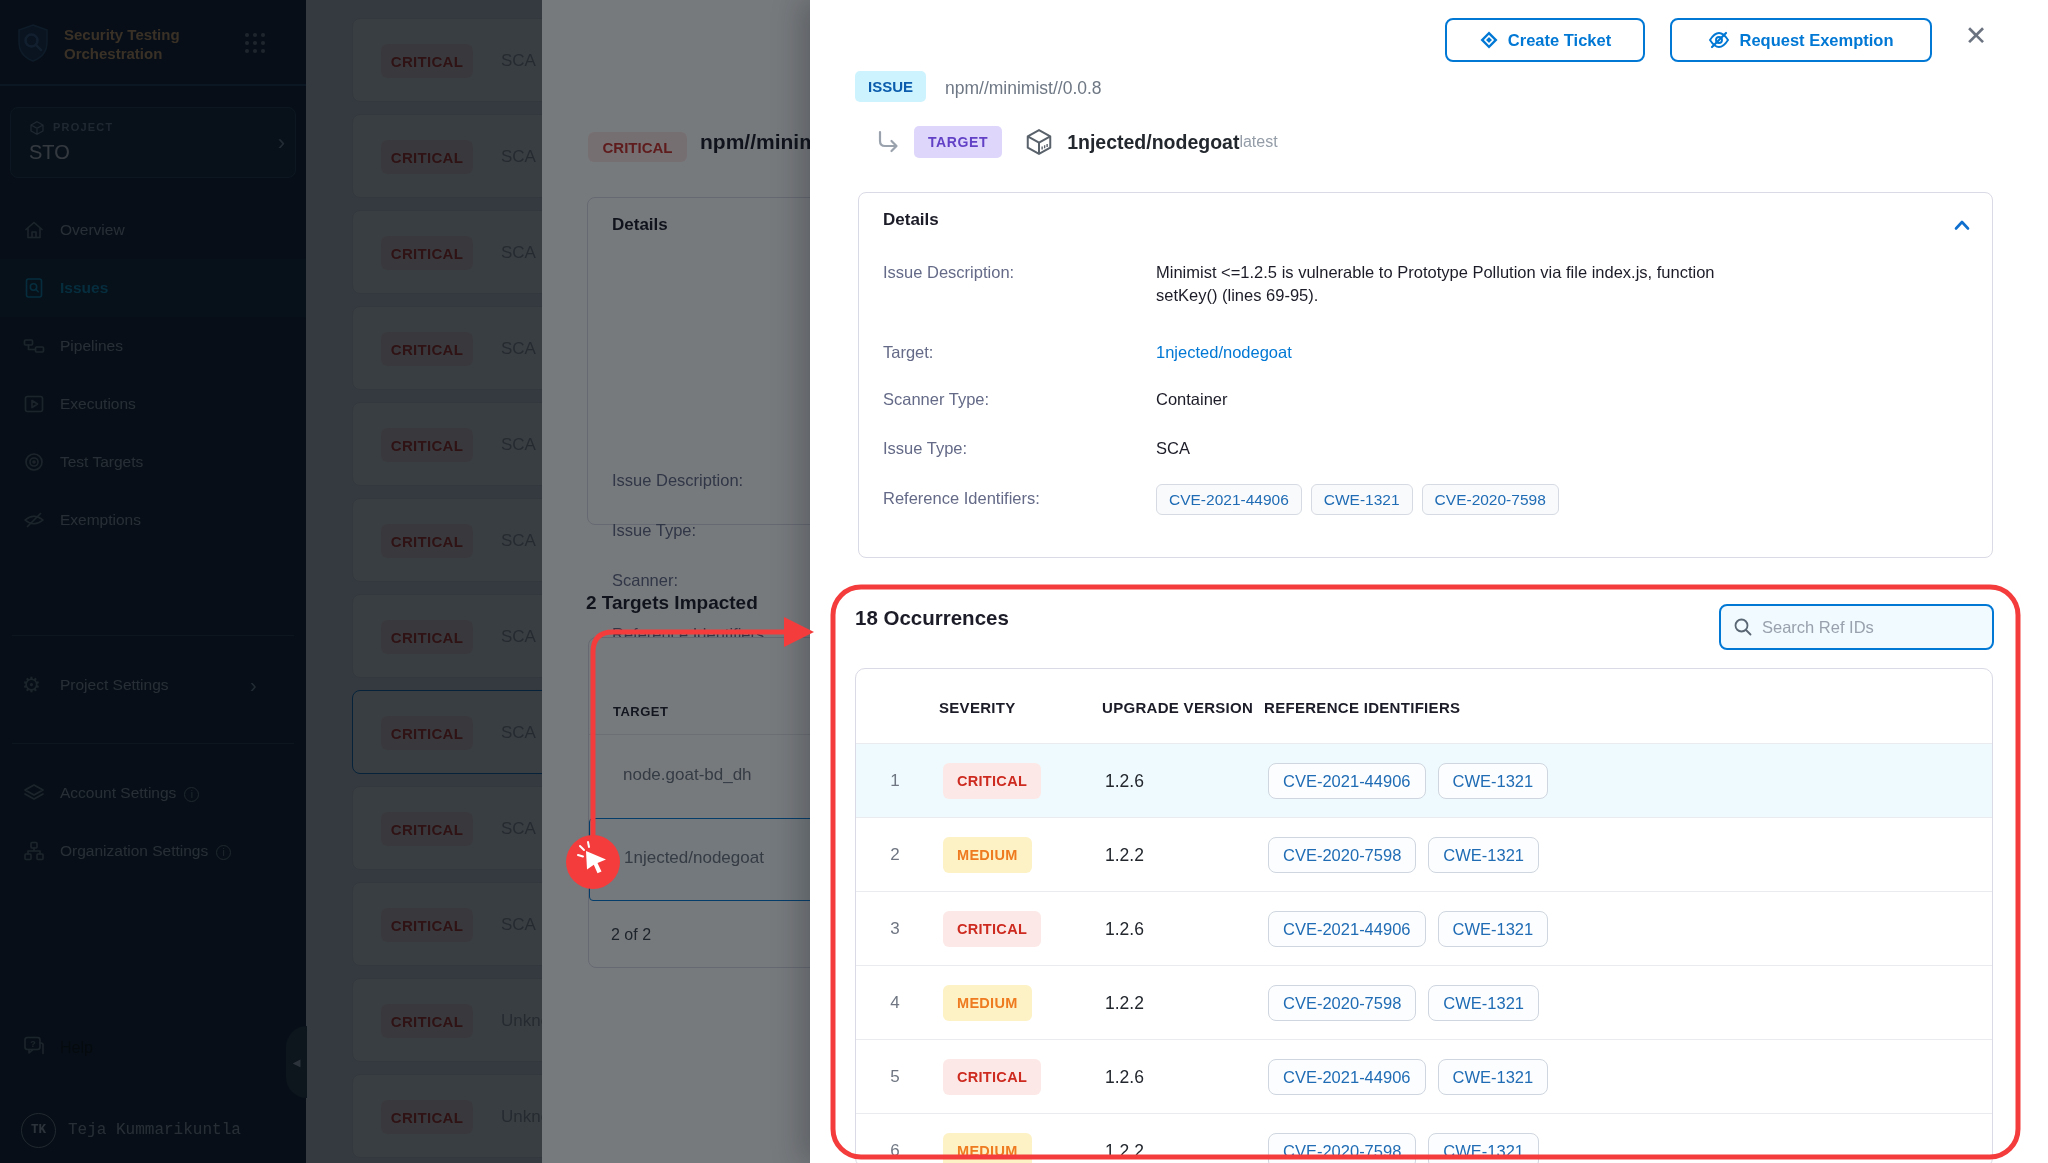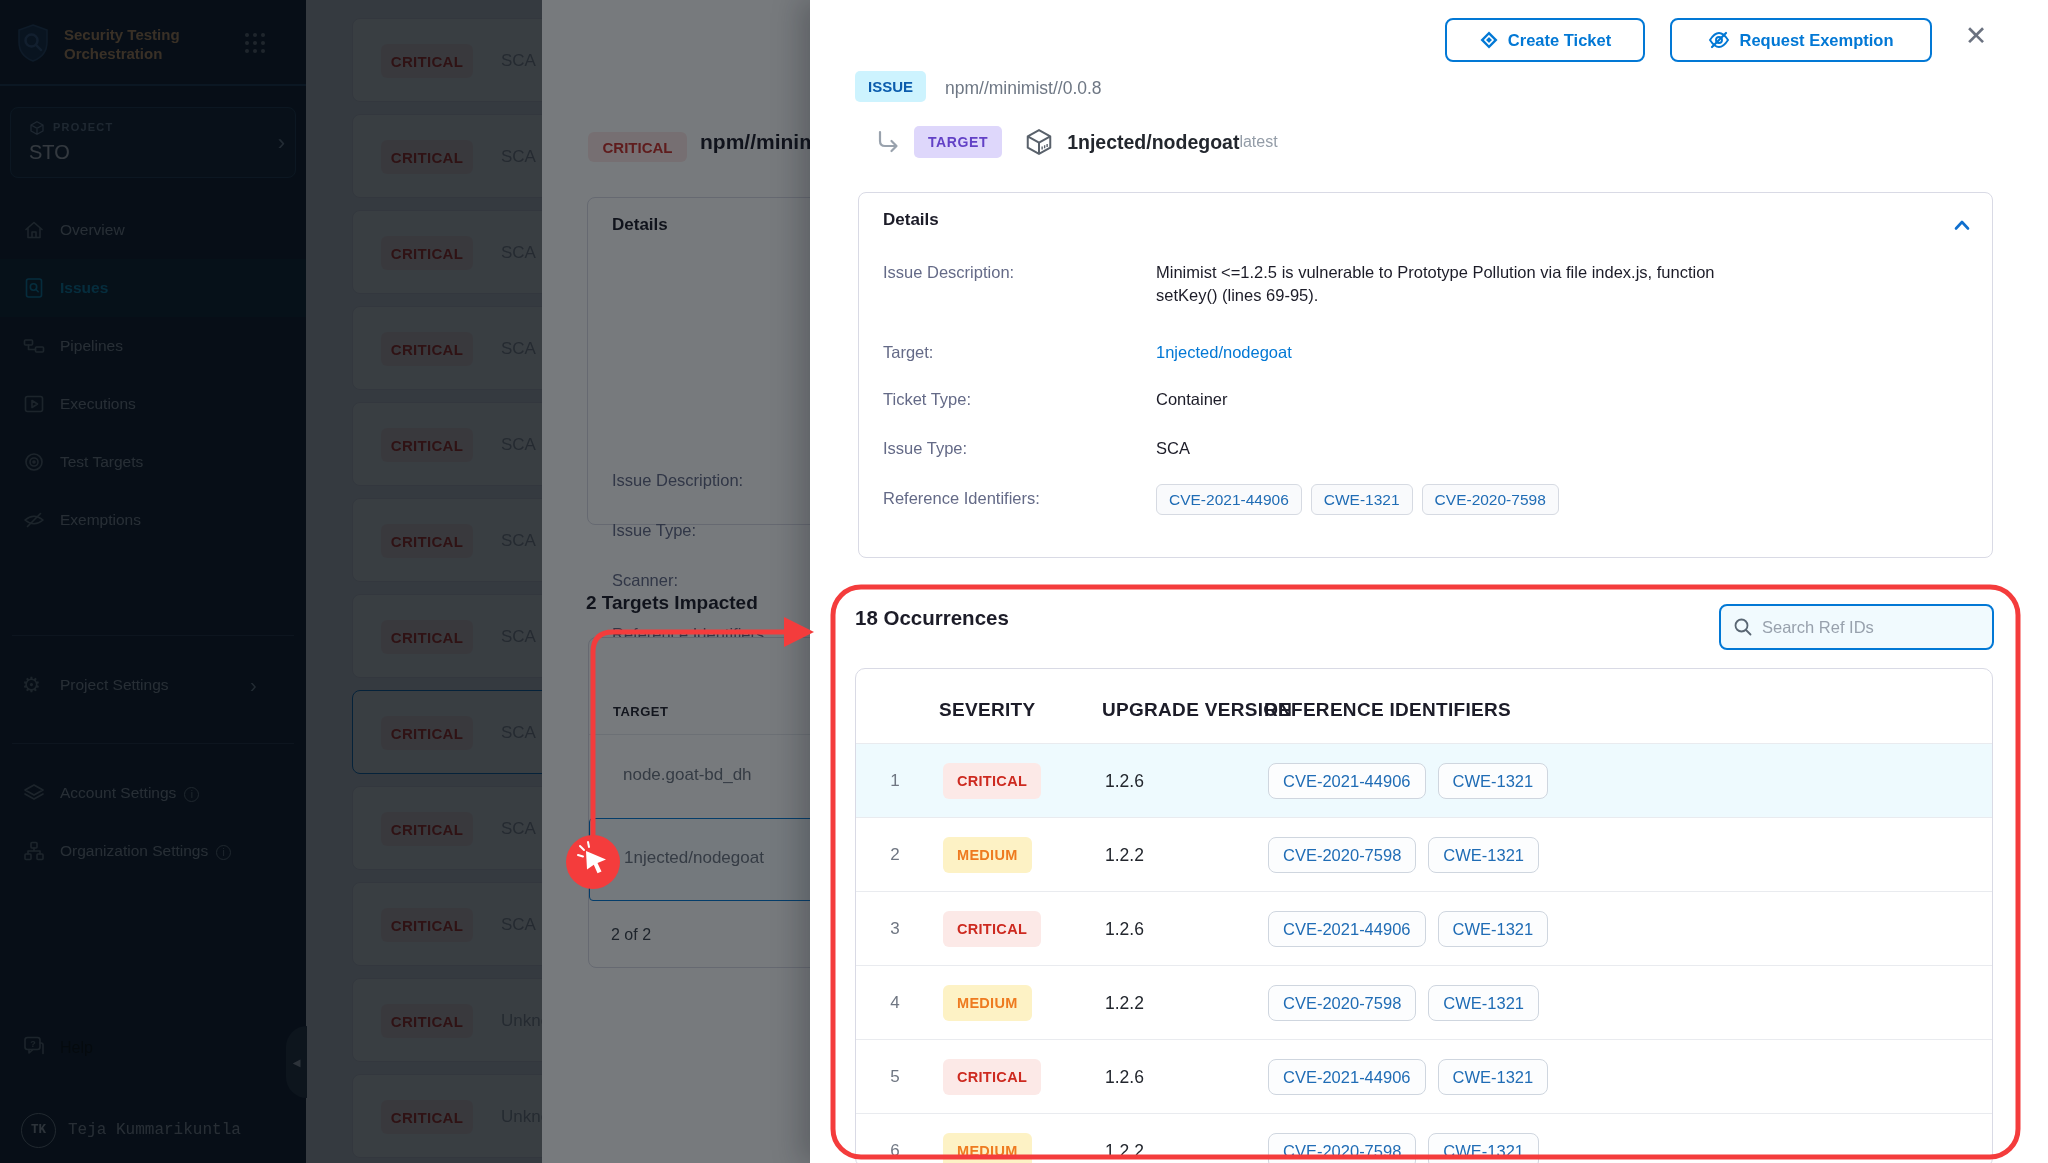--- a/index.html
+++ b/index.html
@@ -89,21 +89,21 @@
   .chip-row { position:absolute; left:297px; top:291px; display:flex; gap:9px; }
   .chip { height:31px; padding:0 12px; border:1px solid #d6dae2; background:#f9fafc; border-radius:6px; color:#1f6cb5; font-size:15.5px; display:flex; align-items:center; cursor:pointer; white-space:nowrap; }
 
   .occ-heading { position:absolute; left:45px; top:606px; font-size:20.5px; font-weight:bold; color:#1c1c28; }
   .search-box { position:absolute; left:909px; top:604px; width:275px; height:46px; border:2px solid #0278d5; border-radius:8px; background:#f1fafe; display:flex; align-items:center; padding:0 12px; gap:9px; }
   .search-box input { border:none; outline:none; background:transparent; font-size:16.5px; color:#333; width:200px; font-family:"Liberation Sans",sans-serif; }
   .search-box input::placeholder { color:#98a1ad; }
 
   .occ-card { position:absolute; left:45px; top:668px; width:1138px; height:500px; border:1px solid #d9dae5; border-radius:10px; background:#fff; overflow:hidden; }
   .occ-head { position:absolute; left:0; top:0; width:100%; height:74px; }
-  .occ-col { position:absolute; top:30px; font-size:19px; font-weight:bold; color:#1c1c28; letter-spacing:.3px; }
+  .occ-col { position:absolute; top:30px; font-size:15px; font-weight:bold; color:#1c1c28; letter-spacing:.3px; }
   .col-sev { left:83px; } .col-ver { left:246px; } .col-ref { left:408px; }
   .occ-row { position:absolute; left:0; width:100%; height:74px; border-top:1px solid #e9ebef; cursor:pointer; }
   .occ-row.highlighted { background:#eefafe; }
   .occ-num { position:absolute; left:24px; top:0; width:30px; height:74px; line-height:74px; text-align:center; font-size:17px; color:#6f7682; }
   .sev-badge { position:absolute; left:87px; top:19px; height:36px; padding:0 14px; border-radius:6px; font-size:14.5px; font-weight:bold; letter-spacing:.3px; display:flex; align-items:center; }
   .sev-badge.critical { background:#fce9e7; color:#cd2a20; }
   .sev-badge.medium { background:#fdf2c5; color:#ee7b20; }
   .occ-ver { position:absolute; left:249px; top:0; height:74px; line-height:74px; font-size:17.5px; color:#23272e; }
   .occ-chips { position:absolute; left:412px; top:19px; display:flex; gap:12px; }
   .occ-chip { height:36px; padding:0 14px; border:1px solid #cfd6df; background:#fcfdfe; border-radius:8px; color:#1f6cb5; font-size:16.5px; display:flex; align-items:center; white-space:nowrap; }
@@ -368,21 +368,21 @@
     <span class="md-chev">
       <svg width="18" height="13" viewBox="0 0 18 13">
           <polyline points="3,10.5 9,4 15,10.5" fill="none" stroke="#0f6fce" stroke-width="2.6" stroke-linecap="round" stroke-linejoin="round"></polyline>
         </svg>
     </span>
     <span class="md-label" style="top:70px">Issue Description:</span>
     <span class="md-value" style="top:70px">Minimist &lt;=1.2.5 is vulnerable to Prototype Pollution via file index.js, function</span>
     <span class="md-value" style="top:93px">setKey() (lines 69-95).</span>
     <span class="md-label" style="top:150px">Target:</span>
     <span class="md-value md-link" style="top:150px">1njected/nodegoat</span>
-    <span class="md-label" style="top:197px">Ticket Type:</span>
+    <span class="md-label" style="top:197px">Scanner Type:</span>
     <span class="md-value" style="top:197px">Container</span>
     <span class="md-label" style="top:246px">Issue Type:</span>
     <span class="md-value" style="top:246px">SCA</span>
     <span class="md-label" style="top:296px">Reference Identifiers:</span>
     <span class="chip-row">
       <span class="chip">CVE-2021-44906</span>
       <span class="chip">CWE-1321</span>
       <span class="chip">CVE-2020-7598</span>
     </span>
   </div>

